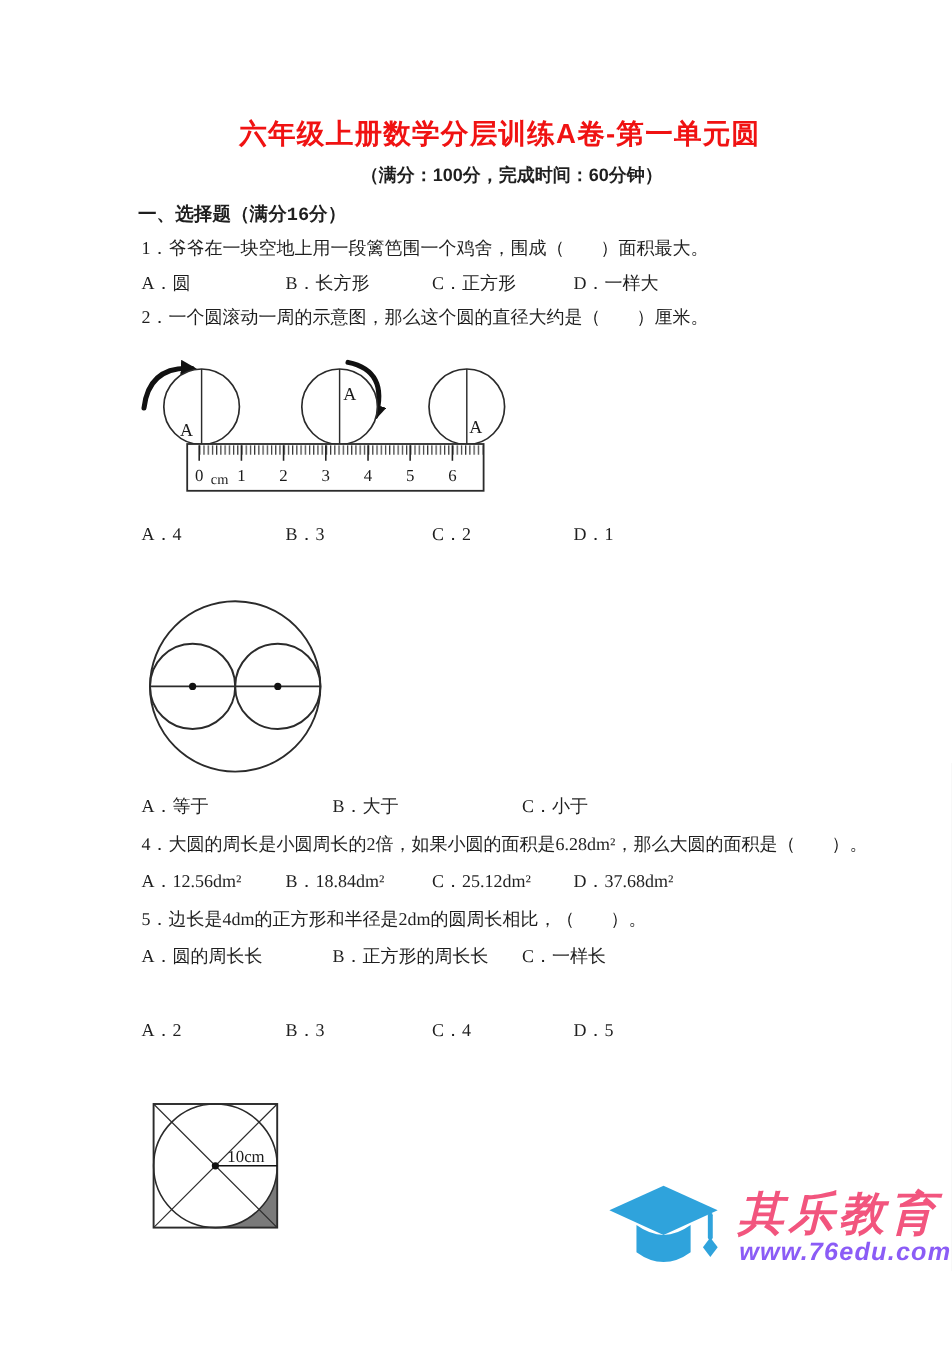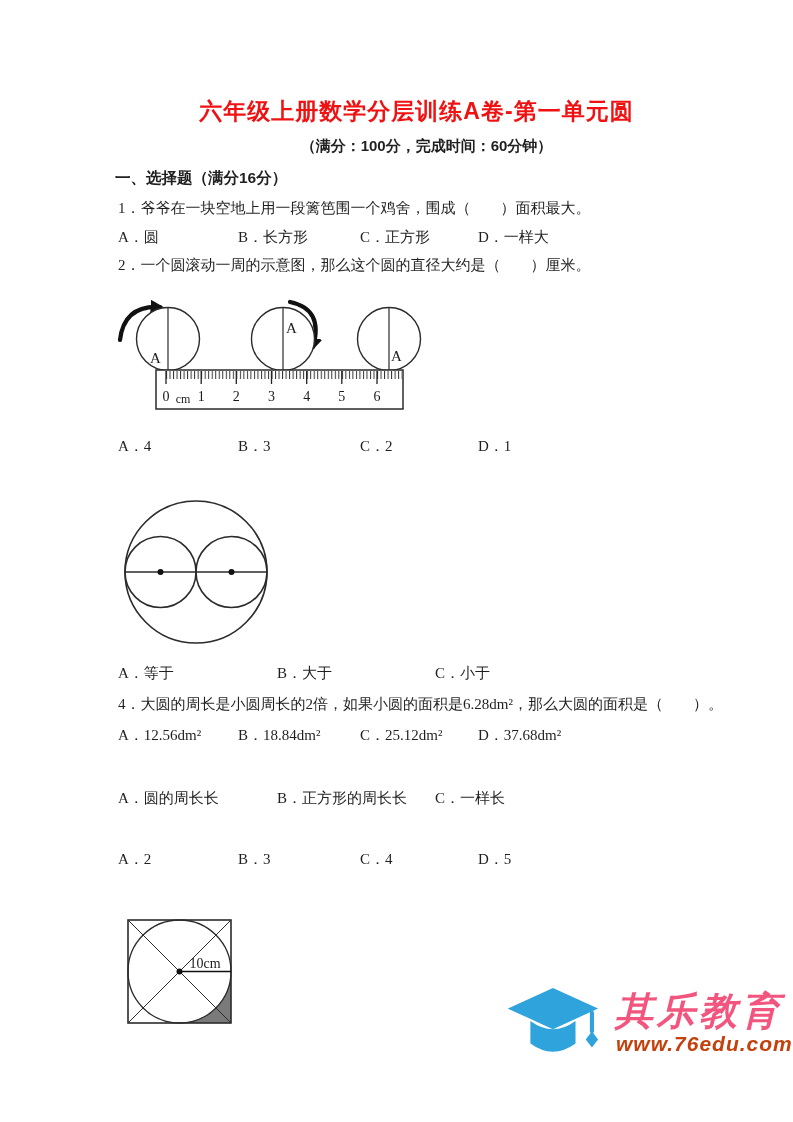--- a/index.html
+++ b/index.html
@@ -13,35 +13,35 @@
     position:absolute;left:0;right:0;top:96px;text-align:center;
     font-family:"Liberation Sans",sans-serif;font-weight:700;
     font-size:23px;color:#f01212;letter-spacing:1px;
   }
   .subtitle{
     position:absolute;left:0;right:0;top:137px;text-align:center;
     font-family:"Liberation Sans",sans-serif;font-weight:700;font-size:15px;margin-left:20px;
   }
   .section{
     position:absolute;left:115px;top:168px;
-    font-family:Liberation Sans, sans-serif;font-weight:700;font-size:15.5px;
+    font-family:Liberation Mono, monospace;font-weight:700;font-size:15.5px;
   }
   svg text{font-family:"Liberation Serif",serif;fill:#1b1b1b;}
   .diagram{position:absolute;}
   .logo{position:absolute;left:503px;top:980px;width:290px;height:86px;font-style:italic;}
   .logo-cap{position:absolute;left:0;top:4px;}
   .logo-brand{
     position:absolute;left:112px;top:6px;
     font-family:"Liberation Sans",sans-serif;font-weight:700;
     font-size:38px;letter-spacing:4px;color:#f2557e;white-space:nowrap;
   }
   .logo-url{
     position:absolute;left:113px;top:52px;
     font-family:"Liberation Sans",sans-serif;font-weight:700;
-    font-size:21px;letter-spacing:1px;color:#c2410c;white-space:nowrap;
+    font-size:21px;letter-spacing:1px;color:#8b5cf6;white-space:nowrap;
   }
 </style>
 </head>
 <body>
 
 <div class="page">
 
   <div class="title">六年级上册数学分层训练A卷-第一单元圆</div>
   <div class="subtitle">（满分：100分，完成时间：60分钟）</div>
   <div class="section">一、选择题（满分16分）</div>
@@ -120,20 +120,21 @@
   <div class="line" style="left:118px;top:664px">A．等于</div>
   <div class="line" style="left:277px;top:664px">B．大于</div>
   <div class="line" style="left:435px;top:664px">C．小于</div>
 
   <div class="line" style="left:118px;top:695px">4．大圆的周长是小圆周长的2倍，如果小圆的面积是6.28dm²，那么大圆的面积是（　　）。</div>
   <div class="line" style="left:118px;top:726px">A．12.56dm²</div>
   <div class="line" style="left:238px;top:726px">B．18.84dm²</div>
   <div class="line" style="left:360px;top:726px">C．25.12dm²</div>
   <div class="line" style="left:478px;top:726px">D．37.68dm²</div>
 
+  <div class="line" style="left:118px;top:758px">5．边长是4dm的正方形和半径是2dm的圆周长相比，（　　）。</div>
   <div class="line" style="left:118px;top:789px">A．圆的周长长</div>
   <div class="line" style="left:277px;top:789px">B．正方形的周长长</div>
   <div class="line" style="left:435px;top:789px">C．一样长</div>
 
   <div class="line" style="left:118px;top:850px">A．2</div>
   <div class="line" style="left:238px;top:850px">B．3</div>
   <div class="line" style="left:360px;top:850px">C．4</div>
   <div class="line" style="left:478px;top:850px">D．5</div>
 
 

